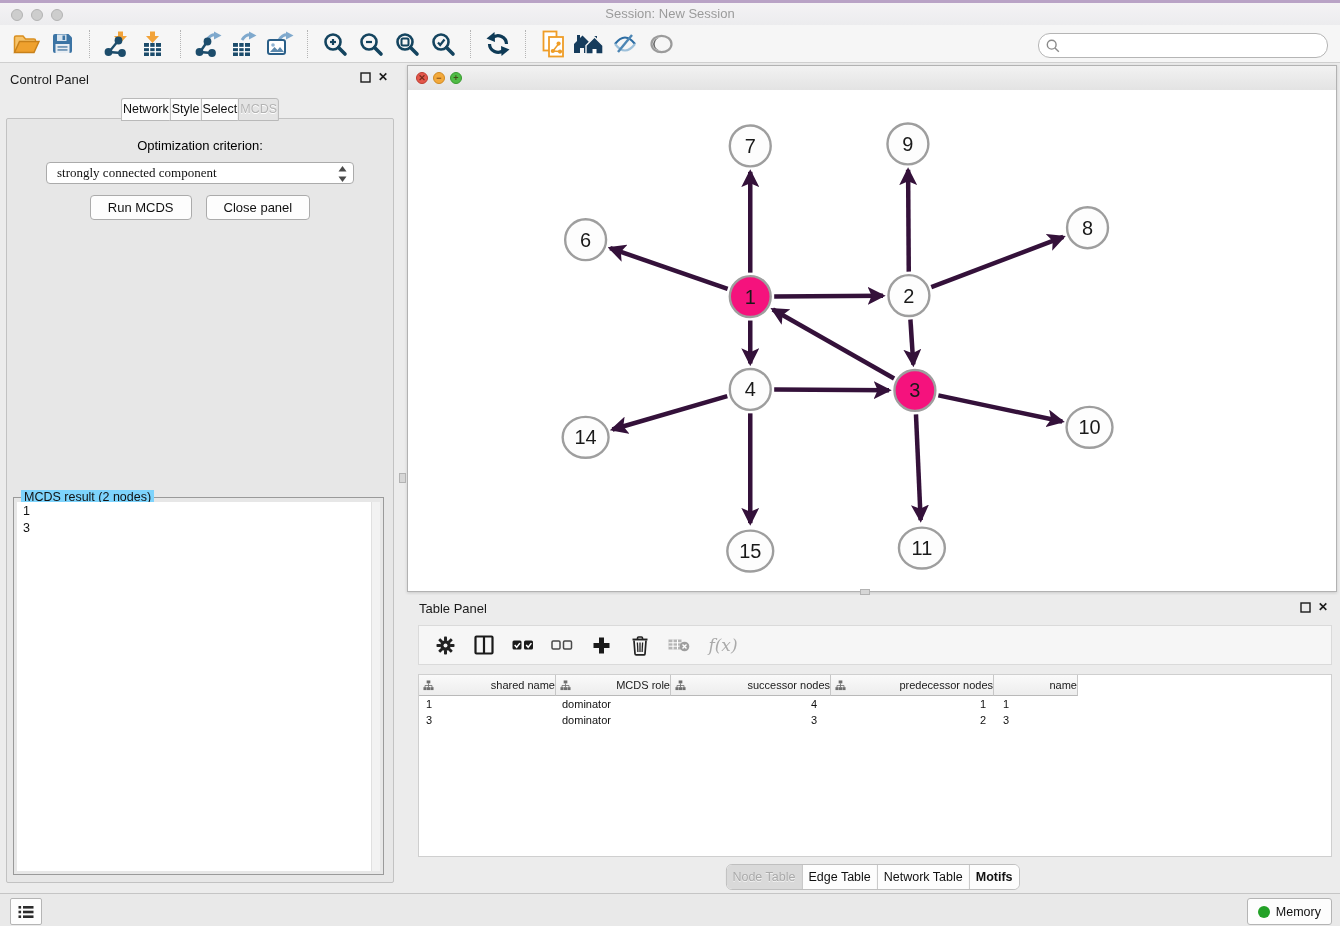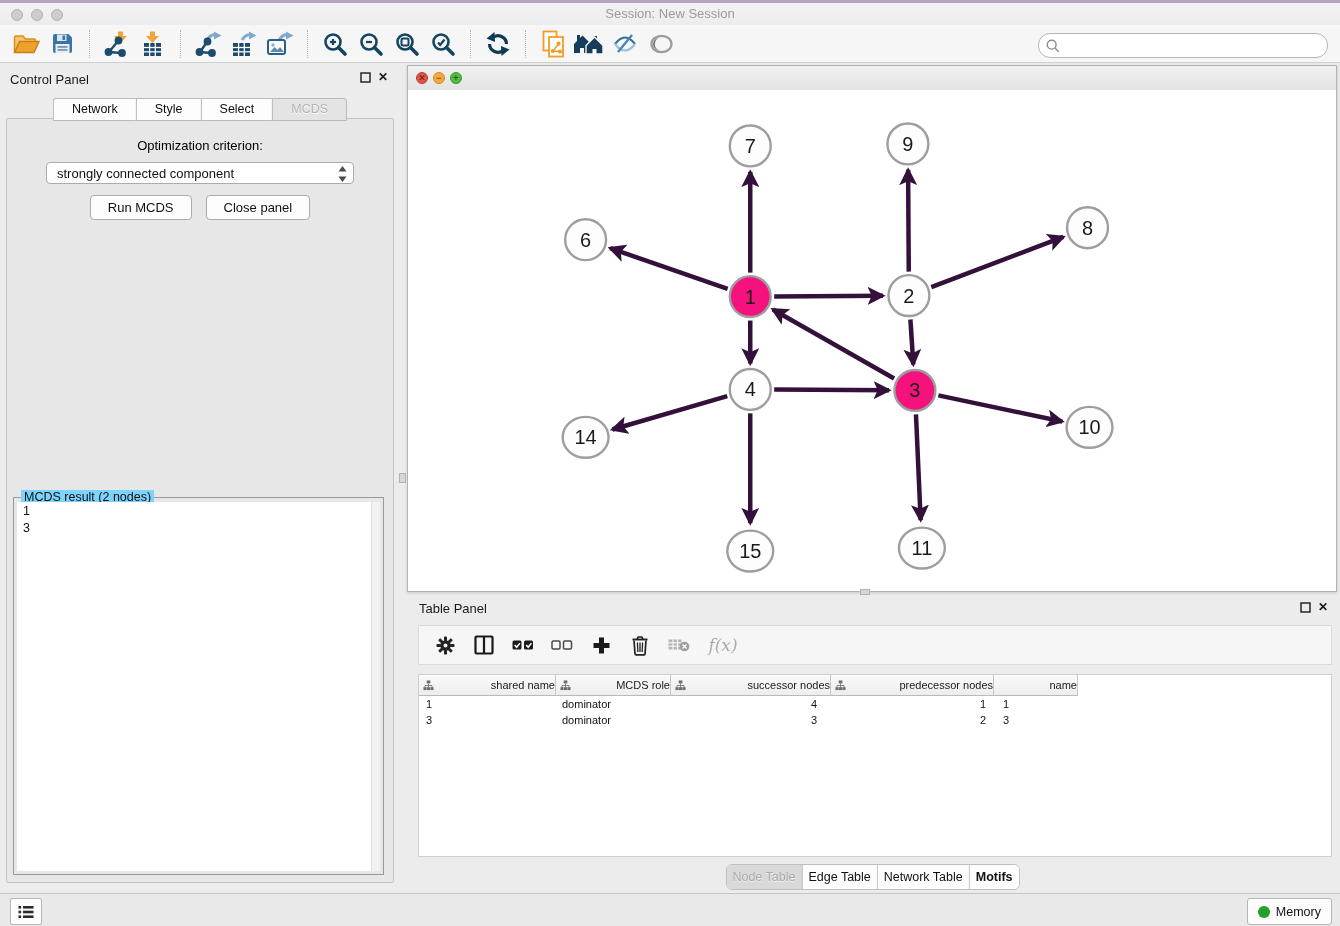--- a/index.html
+++ b/index.html
@@ -23,31 +23,31 @@
              border:1px solid #b5b5b5;border-radius:12px;display:flex;align-items:center;}
   .searchbox svg{margin-left:7px;flex:0 0 auto;}
   .searchbox input{border:none;outline:none;background:transparent;flex:1;font-size:12px;height:18px;
                    font-family:"Liberation Sans",sans-serif;padding:0 8px 0 4px;}
 
   
   .cpanel{left:0;top:63px;width:400px;height:830px;background:#ececec;}
   .cpanel-title{position:absolute;left:10px;top:9px;font-size:13px;color:#1a1a1a;}
   .panel-icons{position:absolute;right:12px;top:8px;display:flex;gap:7px;align-items:center;}
   .cp-tabs{position:absolute;top:35px;left:50%;transform:translateX(-50%);display:flex;z-index:2;}
-  .cp-tab{height:21px;line-height:21px;padding:0 18px;font-size:12.5px;background:#fdfdfd;color:#111;
+  .cp-tab{height:21px;line-height:21px;padding:0 1px;font-size:12.5px;background:#fdfdfd;color:#111;
           border:1px solid #b9b9b9;border-right:none;cursor:default;}
   .cp-tab:first-child{border-radius:3px 0 0 0;}
   .cp-tab:last-child{border-right:1px solid #b9b9b9;border-radius:0 3px 0 0;}
   .cp-tab.active{background:#e4e4e4;color:#b4b4b4;text-shadow:0 1px 0 #fff;}
   .cp-content{position:absolute;left:6px;right:6px;top:55px;bottom:10px;background:#e7e7e7;
               border:1px solid #c2c2c2;border-radius:2px;}
   .opt-label{margin-top:19px;text-align:center;font-size:13px;color:#000000;}
   .selectbox{margin:9px auto 0;width:308px;height:22px;background:#fff;border:1px solid #ababab;
              border-radius:4px;display:flex;align-items:center;font-size:13px;color:#111;
-             padding-left:10px;box-sizing:border-box;position:relative;}
+             padding-left:10px;box-sizing:border-box;position:relative;font-family:Liberation Serif, serif;}
   .selectbox .stepper{position:absolute;right:6px;top:3px;}
   .btn-row{margin-top:11px;display:flex;justify-content:center;gap:14px;}
   .cp-btn{height:23px;background:#fdfdfd;border:1px solid #ababab;border-radius:4px;font-size:13px;
           color:#111;padding:0 17px;display:flex;align-items:center;}
   .result-box{position:absolute;left:6px;right:9px;top:378px;bottom:7px;border:1px solid #9a9a9a;}
   .result-legend{position:absolute;top:-8px;left:7px;background:#7dd3fc;padding:0 3px;font-size:12.5px;color:#111;}
   .result-text{position:absolute;left:3px;right:11px;top:4px;bottom:3px;background:#fff;
                font-size:12.5px;line-height:17px;padding:1px 6px;color:#111;}
   .result-scroll{position:absolute;right:3px;top:4px;bottom:3px;width:8px;background:#f2f2f2;
                  border-left:1px solid #e0e0e0;}

